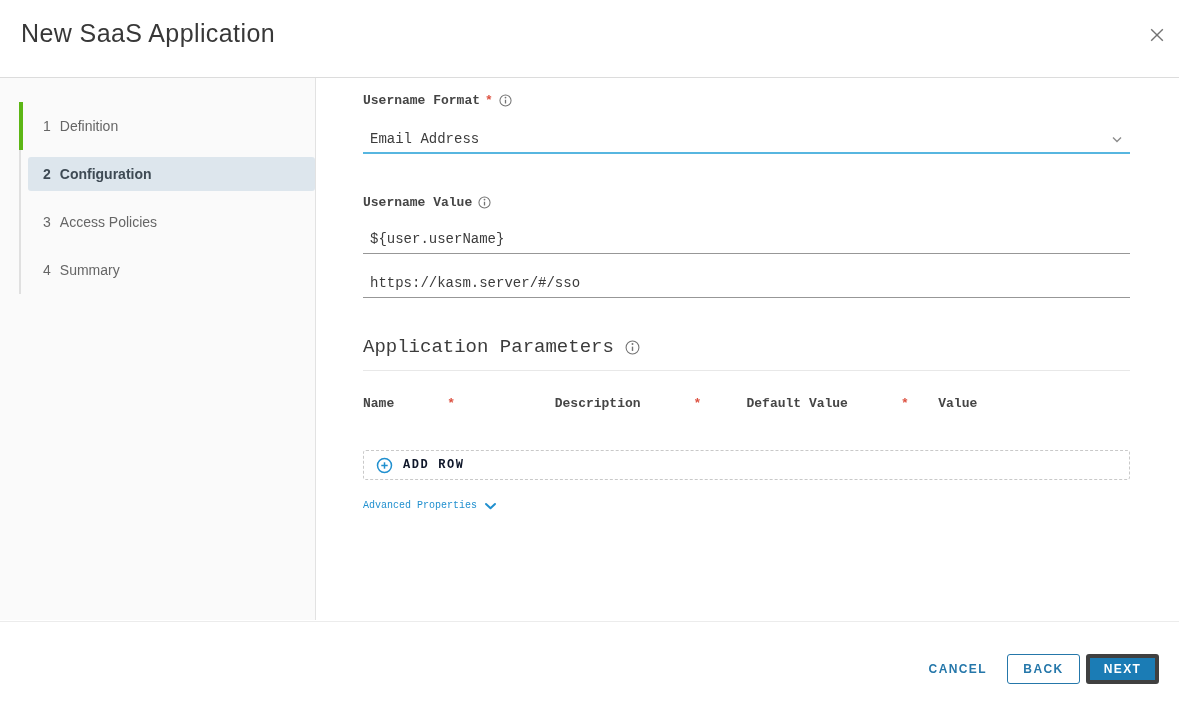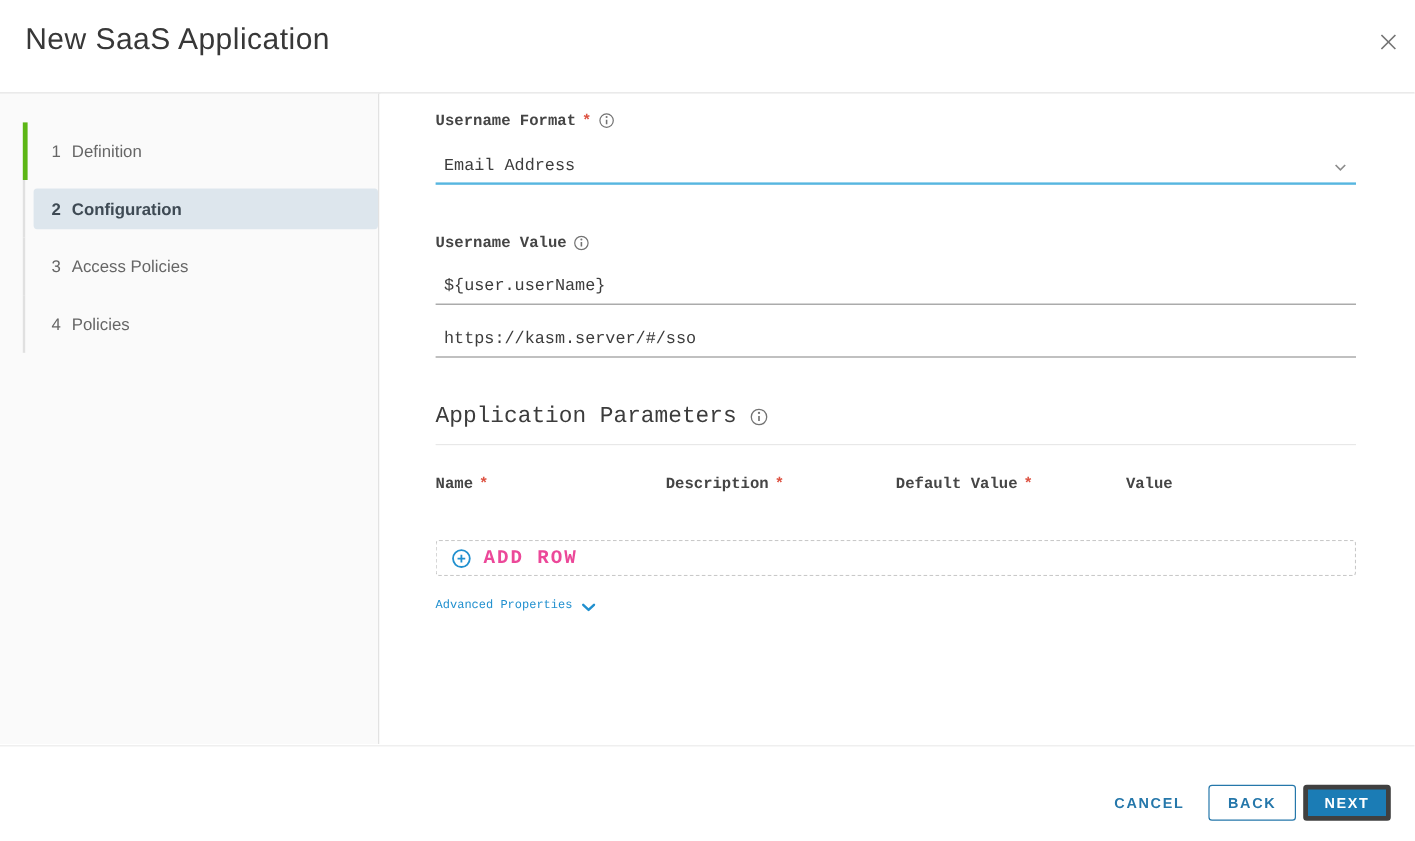--- a/index.html
+++ b/index.html
@@ -29,22 +29,22 @@
   .info{display:inline-flex;margin-left:6px;cursor:pointer;}
   .select-box{margin-top:18px;position:relative;height:26px;border-bottom:2px solid #57b6e0;display:flex;align-items:center;padding-left:7px;box-sizing:content-box;font-size:14px;color:#3c3c3c;cursor:pointer;}
   .select-chevron{position:absolute;right:7px;top:10px;display:flex;}
   .text-input{margin-top:18px;display:block;width:100%;height:26px;box-sizing:border-box;border:none;border-bottom:1px solid #979797;border-radius:0;background:transparent;padding:0 0 4px 7px;font-family:inherit;font-size:14px;color:#3c3c3c;outline:none;}
   .gap-a{margin-top:41px;}
   .gap-b{margin-top:37px;}
   .section-head{margin-top:38px;display:flex;align-items:center;font-size:19px;font-weight:400;color:#3c3c3c;}
   .section-head .info{margin-left:11px;}
   .rule{margin-top:12px;border:none;border-top:1px solid #e8e8e8;height:0;}
   .cols{margin-top:25px;display:flex;}
-  .col{width:201px;display:flex;align-items:center;font-size:13px;font-weight:700;color:#454545;}
-  .add-row{margin-top:39px;width:100%;height:30px;box-sizing:border-box;border:1px dashed #c9c9c9;border-radius:3px;background:#fff;display:flex;align-items:center;padding-left:12px;color:#ec4899;font-size:16px;font-weight:700;letter-spacing:1.6px;cursor:pointer;font-family:inherit;}
+  .col{width:201px;display:flex;align-items:center;font-size:13px;font-weight:700;color:#454545;gap:48px;}
+  .add-row{margin-top:39px;width:100%;height:30px;box-sizing:border-box;border:1px dashed #c9c9c9;border-radius:3px;background:#fff;display:flex;align-items:center;padding-left:12px;color:#0f172a;font-size:12px;font-weight:700;letter-spacing:1.6px;cursor:pointer;font-family:inherit;}
   .add-row .plus{display:flex;margin-right:10px;}
   .advanced{margin-top:20px;display:inline-flex;align-items:flex-end;color:#2190cf;font-size:10px;cursor:pointer;background:none;border:none;padding:0;font-family:inherit;}
   .advanced .chev{display:flex;margin-left:7px;margin-top:2px;}
 
   
   .ftr{position:absolute;left:0;right:0;bottom:0;height:80px;background:#fff;border-top:1px solid #ececec;box-sizing:border-box;display:flex;justify-content:flex-end;align-items:flex-start;padding:32px 20px 0 0;}
   .btn{height:30px;font-size:12px;font-weight:700;letter-spacing:1.4px;border-radius:3px;cursor:pointer;font-family:inherit;}
   .btn-cancel{background:none;border:none;color:#2577aa;padding:0 18px;margin-right:2px;}
   .btn-back{width:73px;background:#fff;border:1px solid #2577aa;color:#2577aa;margin-right:6px;}
   .btn-next{width:73px;background:#1b7cb5;border:4px solid #404040;color:#fff;}
@@ -75,21 +75,21 @@
       <div class="step current">
         <span class="step-num">2</span>
         <span>Configuration</span>
       </div>
       <div class="step">
         <span class="step-num">3</span>
         <span>Access Policies</span>
       </div>
       <div class="step">
         <span class="step-num">4</span>
-        <span>Policies</span>
+        <span>Summary</span>
       </div>
     </div>
   </div>
 
   <div class="content">
 
     <div class="label-row">
       <span>Username Format</span>
       <span class="req">*</span>
       <span class="info">

